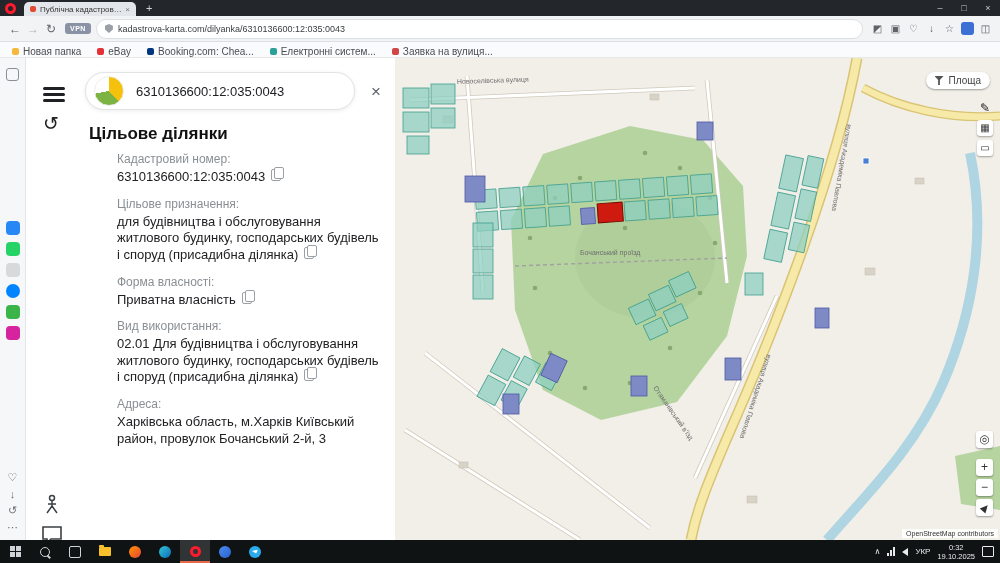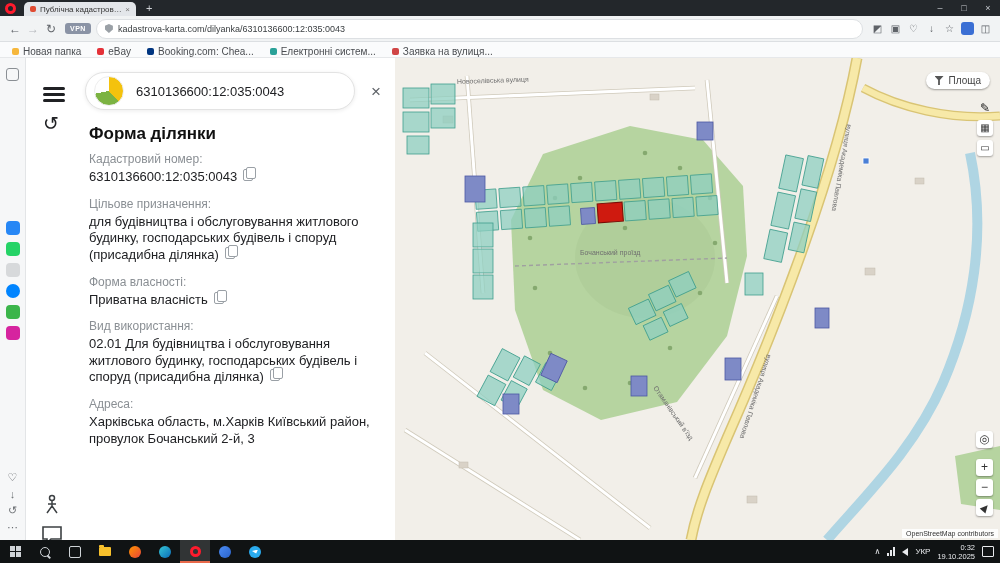--- a/index.html
+++ b/index.html
@@ -52,21 +52,21 @@
   .search-pill{position:absolute;left:58px;top:14px;right:40px;height:38px;border:1px solid #e3e3e3;border-radius:20px;box-shadow:0 1px 4px rgba(0,0,0,.08);display:flex;align-items:center;padding:0 8px;box-sizing:border-box;background:#fff;}
   .logo-circle{width:28px;height:28px;border-radius:50%;background:conic-gradient(#f4c20d 0 38%,#7cb342 38% 72%,#fefefe 72% 100%);border:1px solid #eee;flex:none;}
   .search-input{border:none;outline:none;font-size:13px;color:#202124;margin-left:10px;flex:1;width:50px;font-family:"Liberation Sans",sans-serif;background:transparent;}
   .panel-close{position:absolute;right:14px;top:24px;font-size:17px;color:#5f6368;}
   .history-btn{position:absolute;left:16px;top:54px;font-size:19px;color:#202124;}
   .detail-body{position:absolute;left:62px;right:16px;top:64px;bottom:0;}
   .page-title{font-size:17px;font-weight:bold;color:#111;margin:2px 0 8px;}
   .copy-link{display:flex;align-items:center;gap:7px;color:#1e88e5;font-size:13px;margin-bottom:12px;}
   .copy-sq{width:9px;height:11px;border:1.3px solid #1e88e5;border-radius:2px;position:relative;flex:none;}
   .copy-sq::after{content:"";position:absolute;left:2px;top:-4px;width:9px;height:11px;border:1.3px solid #1e88e5;border-radius:2px;background:#fff;}
-  .field{margin-bottom:11px;}
+  .field{margin-bottom:11px;margin-left:28px;}
   .field-label{color:#8a8f94;font-size:12px;margin-bottom:3px;}
   .field-value{color:#202124;font-size:13px;line-height:1.28;}
   .copy-ico{display:inline-block;width:8px;height:10px;border:1px solid #9aa0a6;border-radius:2px;position:relative;margin-left:6px;}
   .copy-ico::after{content:"";position:absolute;left:2px;top:-3px;width:8px;height:10px;border:1px solid #9aa0a6;border-radius:2px;background:#fff;}
   .panel-tools{position:absolute;left:14px;bottom:8px;display:flex;flex-direction:column;gap:10px;color:#3c4043;}
 
   
   .map{position:absolute;left:395px;top:58px;right:0;bottom:23px;background:#f2efe9;overflow:hidden;}
   .map svg{position:absolute;inset:0;}
   .street{font-size:7px;fill:#6f6f6f;font-family:"Liberation Sans",sans-serif;}
@@ -97,21 +97,21 @@
   .telegram-circle{background:#2aabee;position:relative;}
   .telegram-circle::after{content:"";position:absolute;left:3px;top:4px;width:6px;height:4px;background:#fff;clip-path:polygon(0 40%,100% 0,70% 100%);}
   .tray{margin-left:auto;display:flex;align-items:center;gap:7px;padding-right:6px;font-size:8px;}
   .tray-caret{font-size:8px;color:#e8eaed;}
   .net-bars{display:flex;align-items:flex-end;gap:1px;height:9px;}
   .net-bars span{width:2px;background:#e8eaed;}
   .net-bars span:nth-child(1){height:3px;}
   .net-bars span:nth-child(2){height:6px;}
   .net-bars span:nth-child(3){height:9px;}
   .speaker{width:0;height:0;border-top:4px solid transparent;border-bottom:4px solid transparent;border-right:6px solid #e8eaed;}
-  .clock-block{text-align:right;line-height:1.2;font-size:7.5px;}
+  .clock-block{text-align:center;line-height:1.2;font-size:7.5px;}
   .action-center{width:10px;height:9px;border:1.3px solid #e8eaed;border-radius:1px;}
 </style>
 </head>
 <body>
 
 <div class="screen">
 
   <div class="titlebar">
     <div class="opera-logo"></div>
     <div class="tab">
@@ -195,21 +195,21 @@
         <span></span>
       </div>
     <div class="search-pill">
       <div class="logo-circle"></div>
       <input class="search-input" value="6310136600:12:035:0043" style="">
     </div>
     <span class="panel-close">×</span>
     <span class="history-btn">↺</span>
 
     <div class="detail-body">
-      <div class="page-title">Форма ділянки</div>
+      <div class="page-title">Цільове ділянки</div>
 
       <div class="field">
         <div class="field-label">Кадастровий номер:</div>
         <div class="field-value"><span>6310136600:12:035:0043</span><span class="copy-ico"></span></div>
       </div>
       <div class="field">
         <div class="field-label">Цільове призначення:</div>
         <div class="field-value"><span>для будівництва і обслуговування житлового будинку, господарських будівель і споруд (присадибна ділянка)</span><span class="copy-ico"></span></div>
       </div>
       <div class="field">

